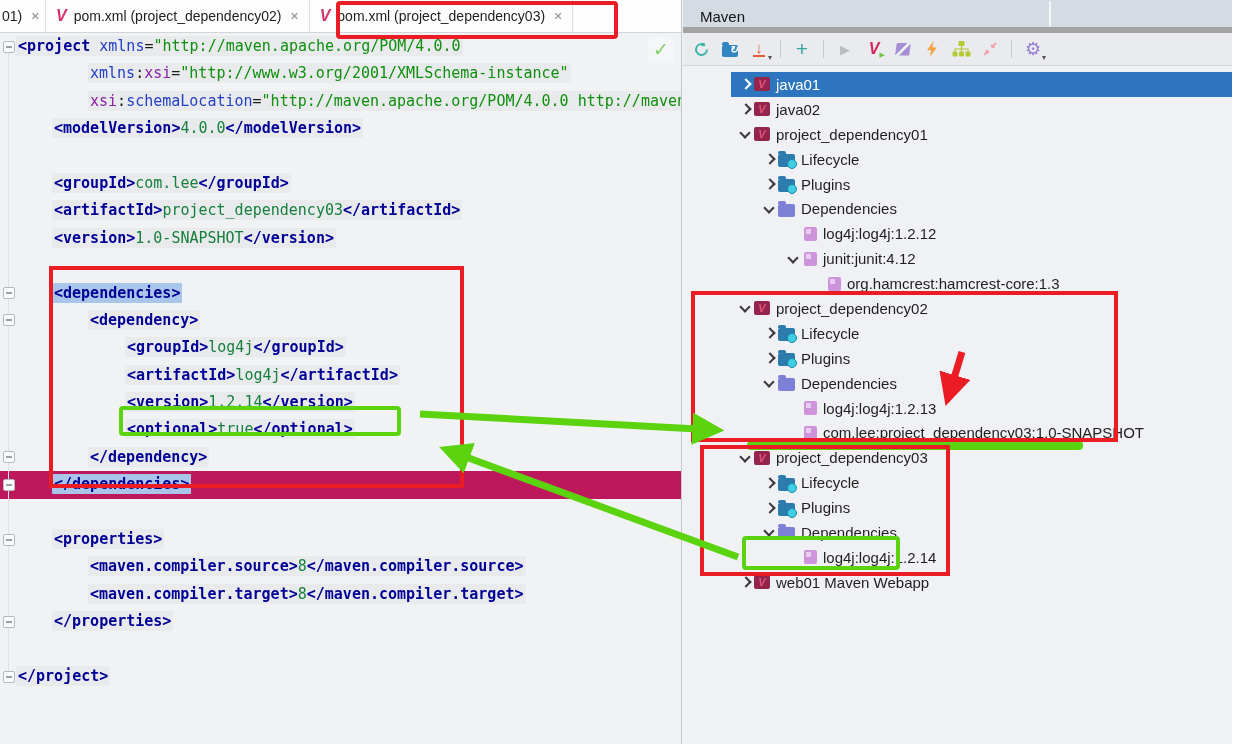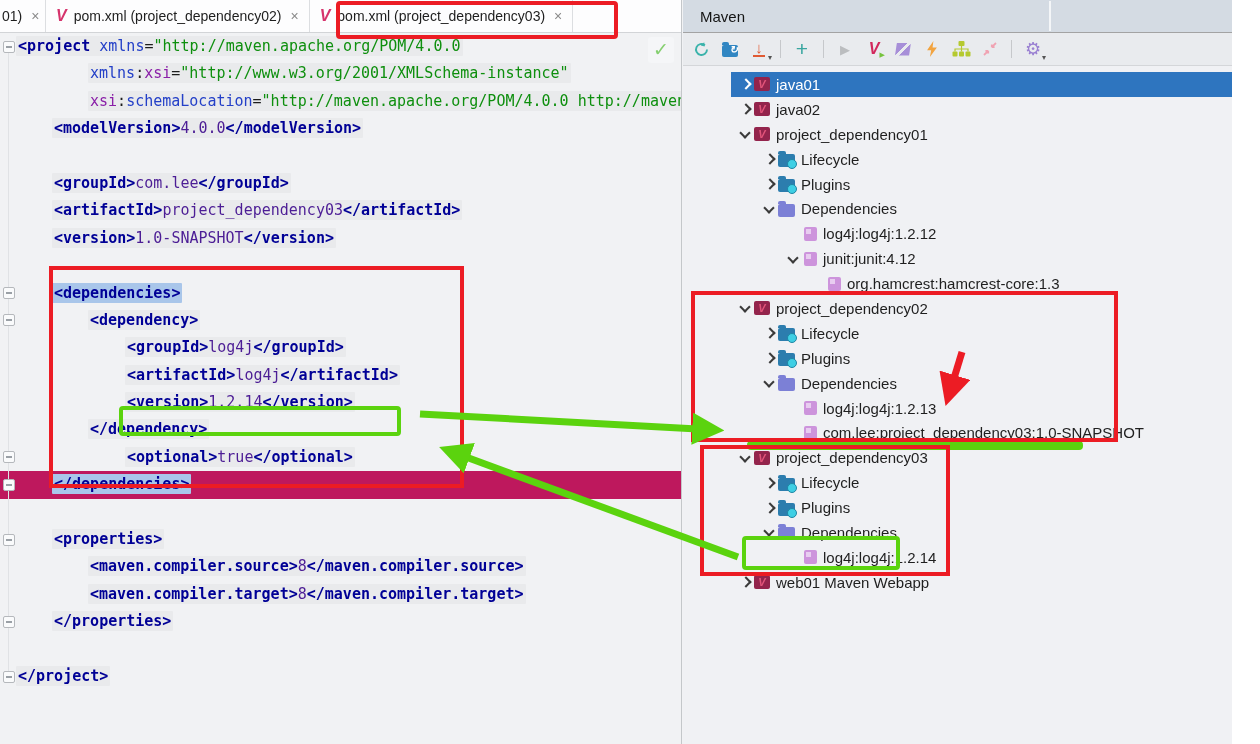--- a/index.html
+++ b/index.html
@@ -15,34 +15,34 @@
   .tab-close { color:#8a8a8a; font-size:14px; margin-left:2px; }
   .nav-down { position:absolute; left:624px; top:5px; color:#66c4ba; font-weight:700; font-size:16px; }
   .kebab { position:absolute; left:654px; top:3px; color:#e5a93a; font-weight:700; font-size:19px; letter-spacing:0; }
 
   .code { position:absolute; left:0; top:33px; width:682px; }
   .cl { height:27.4px; line-height:27.4px; font-family:"DejaVu Sans Mono",monospace; font-size:15px; white-space:pre; }
   .cl.cur { background:#be185d; }
   .chip { background:#e9eaec; padding:1px 2px; border-radius:1px;margin-top:23px; }
   .chip.sel { background:#a9c6ea; }
   .tk.tag { color:#000096; font-weight:600; }
-  .tk.txt { color:#4c1d95; }
+  .tk.txt { color:#15803d; }
   .tk.attr { color:#2440c8; }
   .tk.attrp { color:#8a1fa8; }
   .tk.op { color:#1c1c1c; }
   .tk.str { color:#0e8f0e; }
 
   .gutter-line { position:absolute; left:8px; top:46px; width:1px; height:632px; background:#e0e2e5; z-index:2; }
   .fold { position:absolute; left:3px; width:12px; height:12px; background:#fafbfc; border:1px solid #b5b8bc; border-radius:2px; z-index:3; }
   .fold::before { content:""; position:absolute; left:2px; top:4px; width:6px; height:1.5px; background:#9aa0a6; }
   .inspect-ok { position:absolute; left:648px; top:37px; width:26px; height:26px; background:#f5f6f8; border-radius:3px; color:#85cf70; font-size:19px; text-align:center; line-height:26px; z-index:4; }
 
   
   .maven-pane { position:absolute; left:683px; top:0; width:577px; height:744px; background:#f0f1f4; }
-  .mp-header { position:relative; height:33px; background:#d4dbe3; border-bottom:1px solid #a3a3a3; font-size:15px; color:#141414; line-height:33px; padding-left:17px; }
+  .mp-header { position:relative; height:33px; background:#d4dbe3; border-bottom:6px solid #a3a3a3; font-size:15px; color:#141414; line-height:33px; padding-left:17px; }
   .hsep { position:absolute; top:1px; bottom:1px; width:2px; background:rgba(255,255,255,.75); }
   .hsep.s1 { left:366px; } .hsep.s2 { left:552px; }
   .mp-toolbar { height:33px; background:#e9ebee; border-bottom:1px solid #d4d6d9; display:flex; align-items:center; padding-left:7px; gap:7px; }
   .tbi { position:relative; width:22px; height:22px; display:flex; align-items:center; justify-content:center; flex:none; }
   .tsep { width:1px; height:18px; background:#c6c8cb; margin:0 3px; flex:none; }
   .tbi.dl::before { content:"↓"; color:#e05a33; font-weight:700; font-size:15px; line-height:1; margin-top:-4px; }
   .tbi.dl::after { content:""; position:absolute; left:5px; bottom:3px; width:12px; height:2px; background:#e05a33; }
   .tbi.dl .caret, .tbi.gear .caret { position:absolute; right:-2px; bottom:-2px; font-size:8px; color:#555; }
   .tbi.plus::before { content:"+"; color:#3aa6a0; font-size:21px; font-weight:500; line-height:1; margin-top:-2px; }
   .tbi.run::before { content:"▶"; color:#bbbdbf; font-size:13px; }
@@ -134,22 +134,22 @@
       <div class="cl"></div>
       <div class="cl" style="padding-left:52px"><span class="chip"><span class="tk tag">&lt;groupId&gt;</span><span class="tk txt">com.lee</span><span class="tk tag">&lt;/groupId&gt;</span></span></div>
       <div class="cl" style="padding-left:52px"><span class="chip"><span class="tk tag">&lt;artifactId&gt;</span><span class="tk txt">project_dependency03</span><span class="tk tag">&lt;/artifactId&gt;</span></span></div>
       <div class="cl" style="padding-left:52px"><span class="chip"><span class="tk tag">&lt;version&gt;</span><span class="tk txt">1.0-SNAPSHOT</span><span class="tk tag">&lt;/version&gt;</span></span></div>
       <div class="cl"></div>
       <div class="cl" style="padding-left:52px"><span class="chip sel"><span class="tk tag">&lt;dependencies&gt;</span></span></div>
       <div class="cl" style="padding-left:88px"><span class="chip"><span class="tk tag">&lt;dependency&gt;</span></span></div>
       <div class="cl" style="padding-left:125px"><span class="chip"><span class="tk tag">&lt;groupId&gt;</span><span class="tk txt">log4j</span><span class="tk tag">&lt;/groupId&gt;</span></span></div>
       <div class="cl" style="padding-left:125px"><span class="chip"><span class="tk tag">&lt;artifactId&gt;</span><span class="tk txt">log4j</span><span class="tk tag">&lt;/artifactId&gt;</span></span></div>
       <div class="cl" style="padding-left:125px"><span class="chip"><span class="tk tag">&lt;version&gt;</span><span class="tk txt">1.2.14</span><span class="tk tag">&lt;/version&gt;</span></span></div>
+      <div class="cl" style="padding-left:125px"><span class="chip"><span class="tk tag">&lt;optional&gt;</span><span class="tk txt">true</span><span class="tk tag">&lt;/optional&gt;</span></span></div>
       <div class="cl" style="padding-left:88px"><span class="chip"><span class="tk tag">&lt;/dependency&gt;</span></span></div>
-      <div class="cl" style="padding-left:125px"><span class="chip"><span class="tk tag">&lt;optional&gt;</span><span class="tk txt">true</span><span class="tk tag">&lt;/optional&gt;</span></span></div>
       <div class="cl cur" style="padding-left:52px"><span class="chip sel"><span class="tk tag">&lt;/dependencies&gt;</span></span></div>
       <div class="cl"></div>
       <div class="cl" style="padding-left:52px"><span class="chip"><span class="tk tag">&lt;properties&gt;</span></span></div>
       <div class="cl" style="padding-left:88px"><span class="chip"><span class="tk tag">&lt;maven.compiler.source&gt;</span><span class="tk txt">8</span><span class="tk tag">&lt;/maven.compiler.source&gt;</span></span></div>
       <div class="cl" style="padding-left:88px"><span class="chip"><span class="tk tag">&lt;maven.compiler.target&gt;</span><span class="tk txt">8</span><span class="tk tag">&lt;/maven.compiler.target&gt;</span></span></div>
       <div class="cl" style="padding-left:52px"><span class="chip"><span class="tk tag">&lt;/properties&gt;</span></span></div>
       <div class="cl"></div>
       <div class="cl" style="padding-left:16px"><span class="chip"><span class="tk tag">&lt;/project&gt;</span></span></div>
     </div>
   </div>

